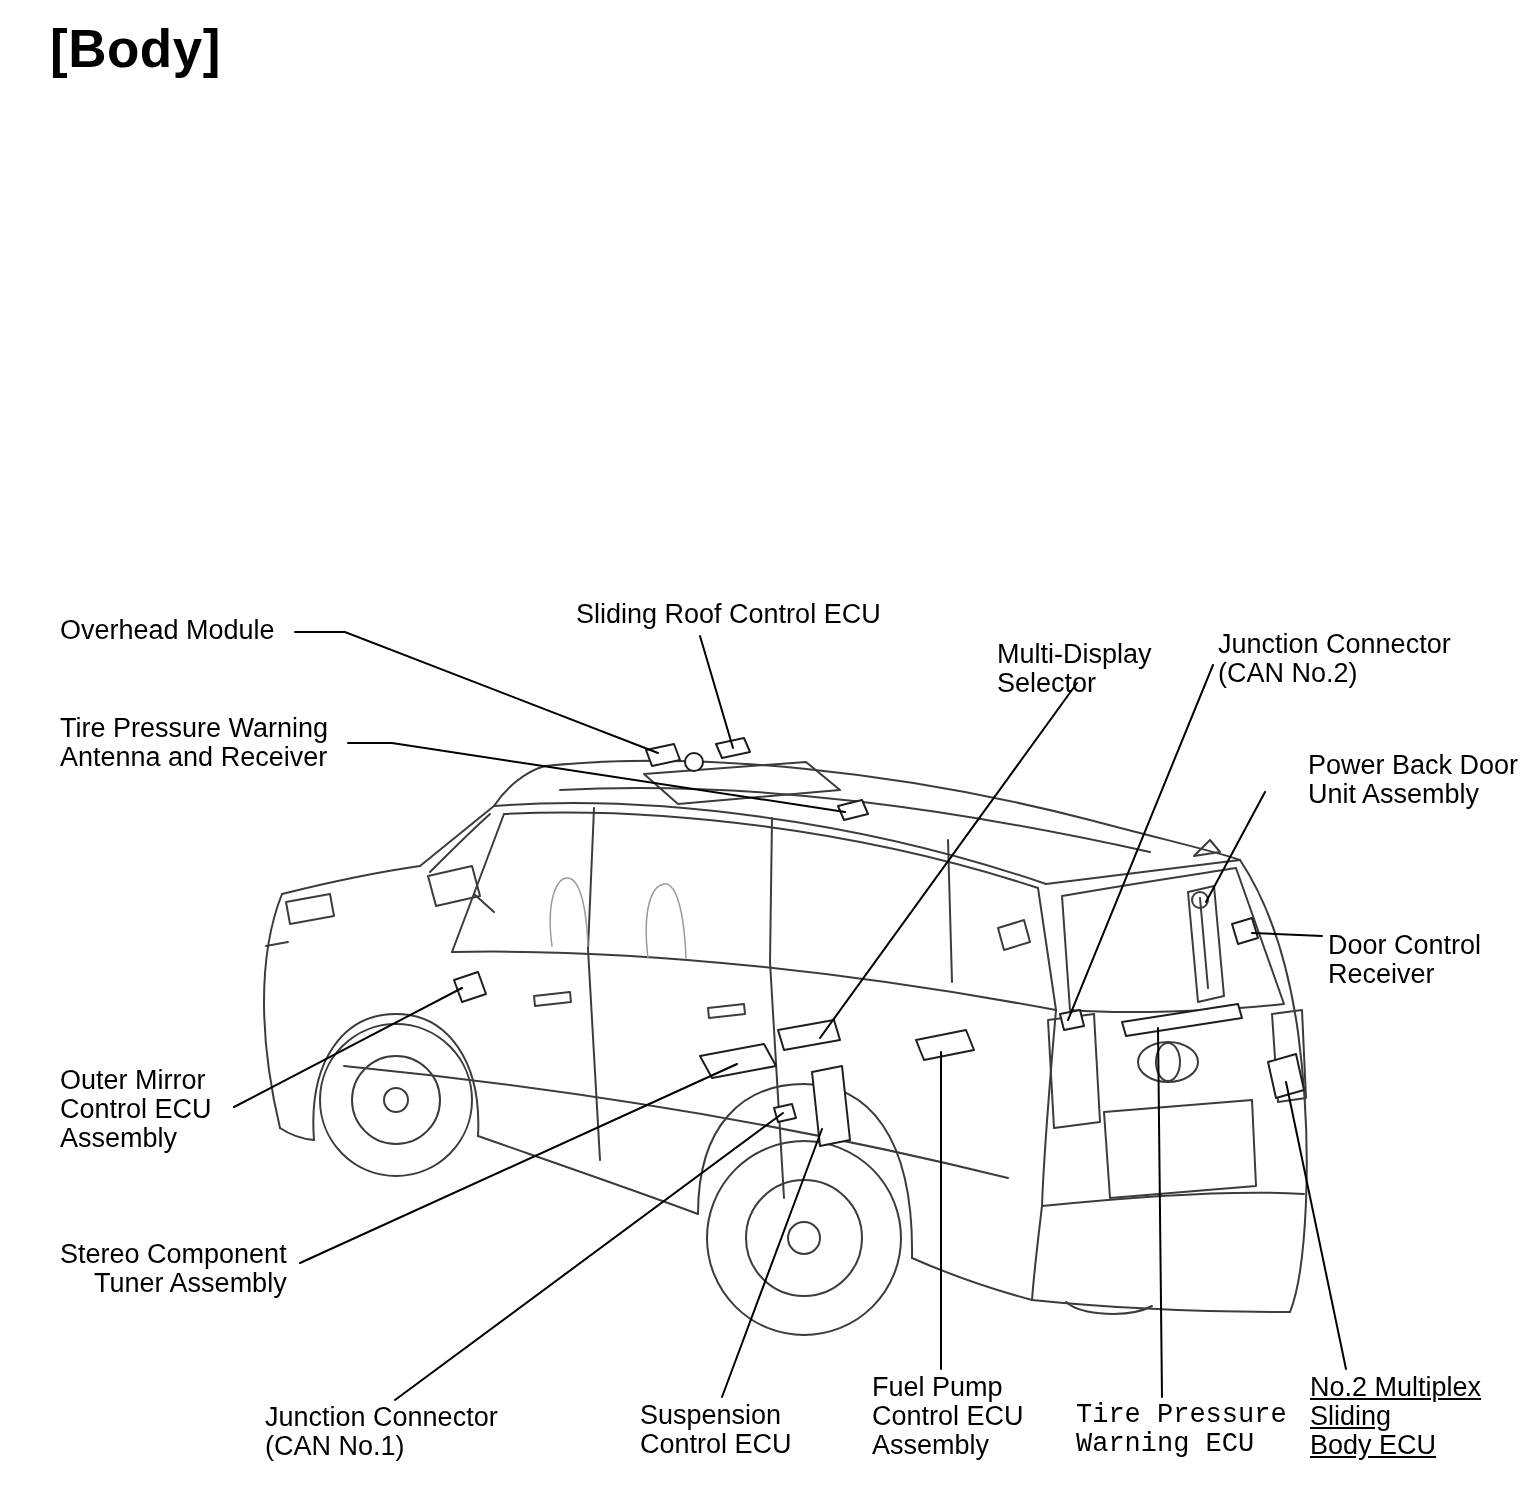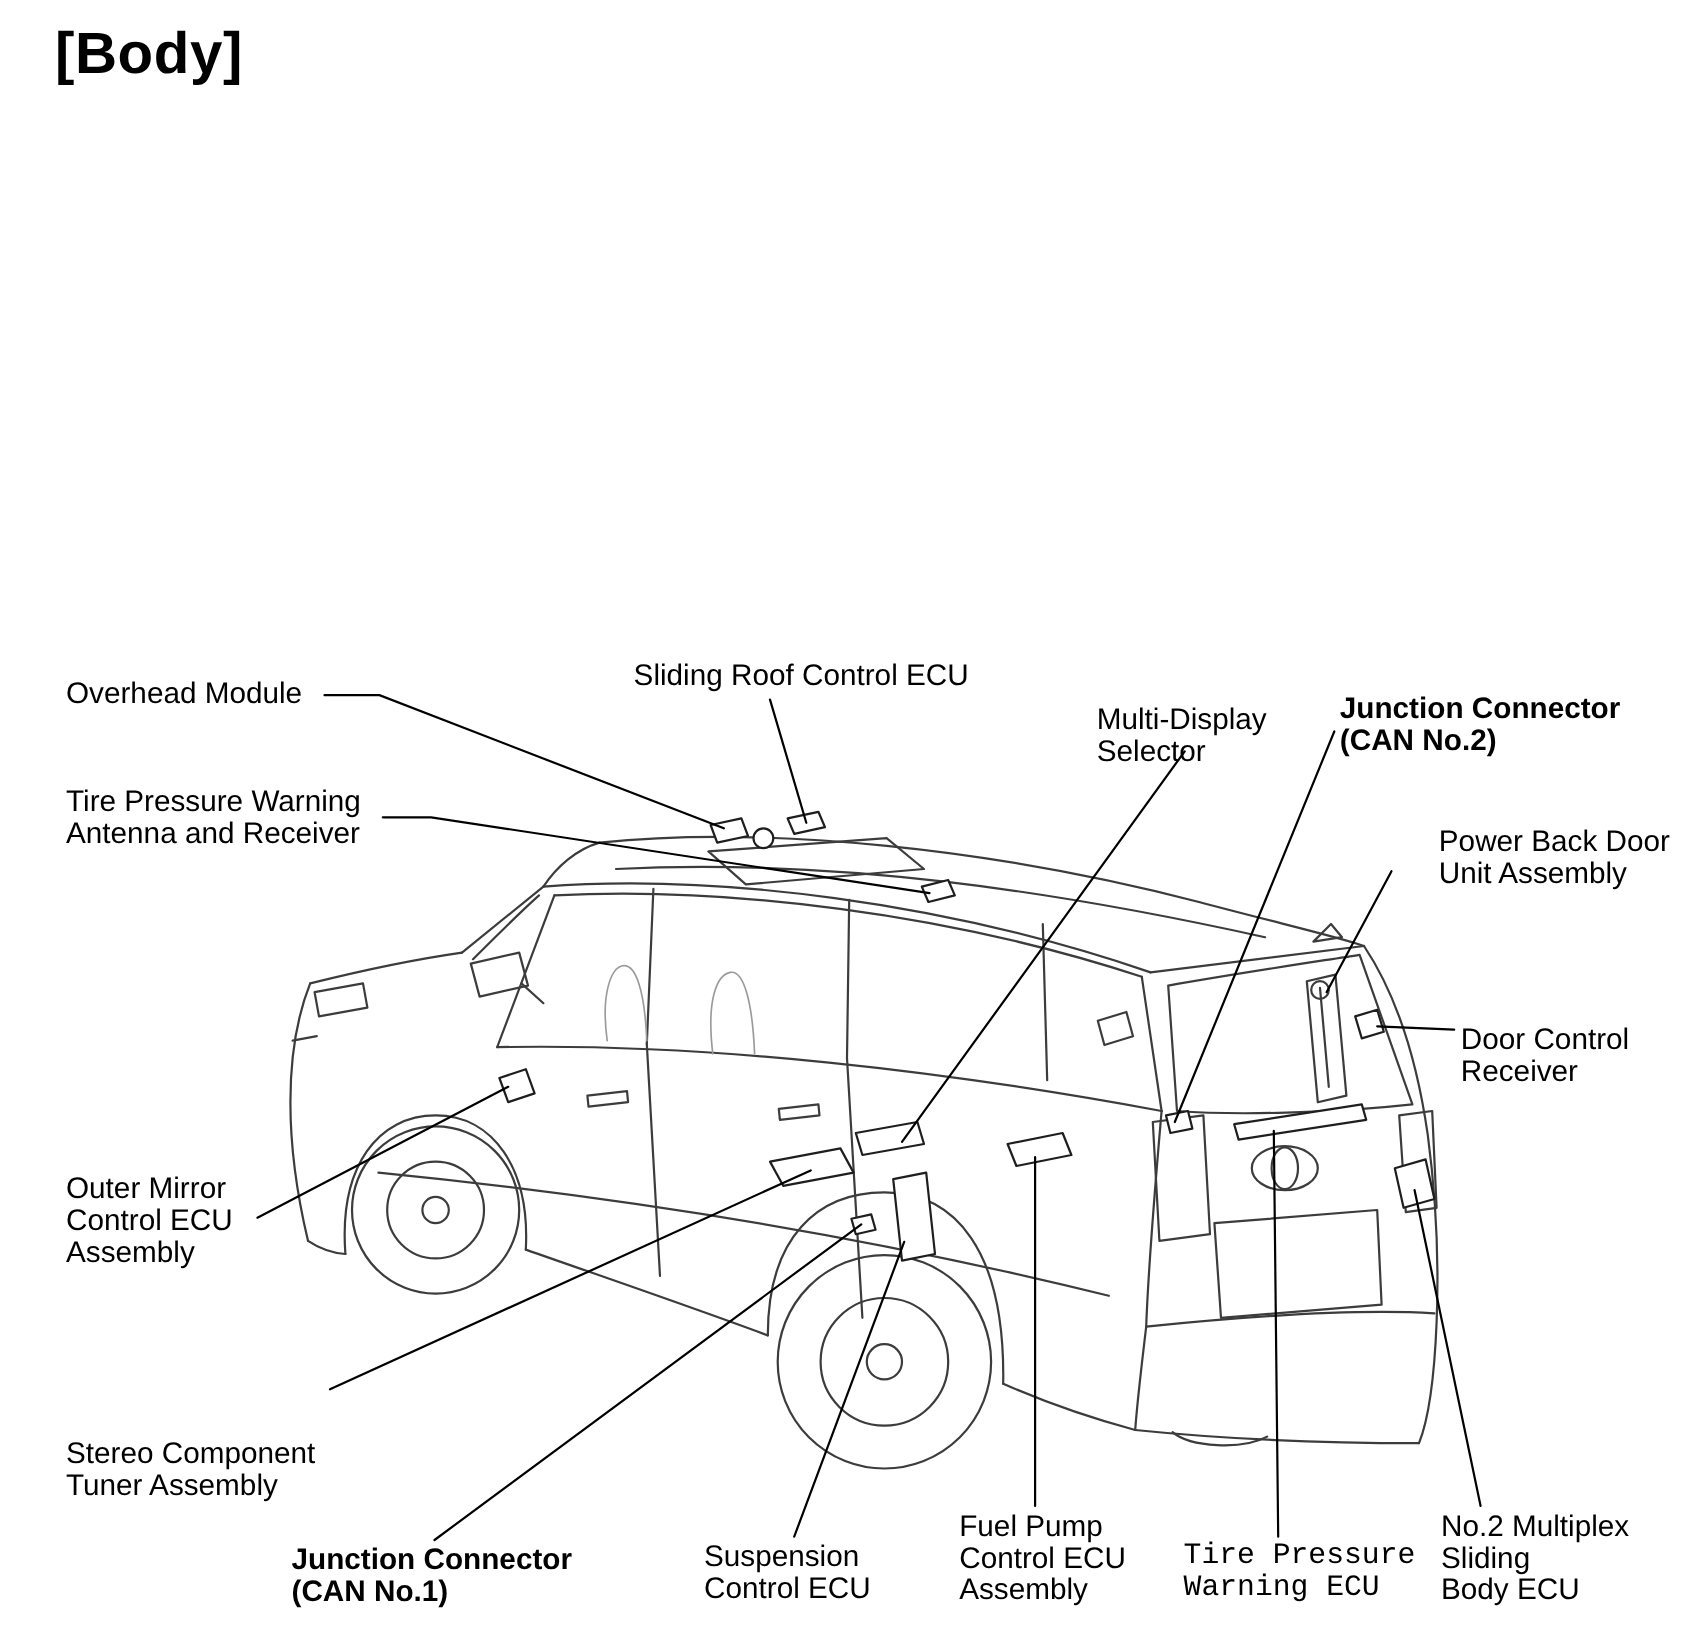--- a/index.html
+++ b/index.html
@@ -18,21 +18,21 @@
   }
   svg.diagram {
     position: absolute; left: 0; top: 0;
   }
   .label {
     position: absolute;
     font-size: 27px;
     line-height: 29px;
     white-space: nowrap;
   }
-  .label.bold { font-weight: bold; }
+  .label.bold { font-weight: normal; }
   .label span { display: block; }
 </style>
 </head>
 <body>
 
 <div class="page-title">[Body]</div>
 
 <svg class="diagram" width="1536" height="1502" viewBox="0 0 1536 1502">
 
   <g fill="none" stroke-width="2" stroke-linecap="round" stroke-linejoin="round" stroke="#3c3c3c">
@@ -170,21 +170,21 @@
   <span>Door Control</span>
   <span>Receiver</span>
 </div>
 
 <div class="label" style="left:60px; top:1066px;">
   <span>Outer Mirror</span>
   <span>Control ECU</span>
   <span>Assembly</span>
 </div>
 
-<div class="label" style="left:60px; top:1307px;">
+<div class="label" style="left:60px; top:1240px;text-align:right;">
   <span>Stereo Component</span>
   <span>Tuner Assembly</span>
 </div>
 
 <div class="label bold" style="left:265px; top:1403px;">
   <span>Junction Connector</span>
   <span>(CAN No.1)</span>
 </div>
 
 <div class="label" style="left:640px; top:1401px;">
@@ -196,17 +196,17 @@
   <span>Fuel Pump</span>
   <span>Control ECU</span>
   <span>Assembly</span>
 </div>
 
 <div class="label" style="left:1076px; top:1401px;font-family:Liberation Mono, monospace;">
   <span>Tire Pressure</span>
   <span>Warning ECU</span>
 </div>
 
-<div class="label" style="left:1310px; top:1373px;">
+<div class="label" style="left:1310px; top:1373px;text-decoration:underline;">
   <span>No.2 Multiplex</span>
   <span>Sliding</span>
   <span>Body ECU</span>
 </div>
 
 </body></html>

